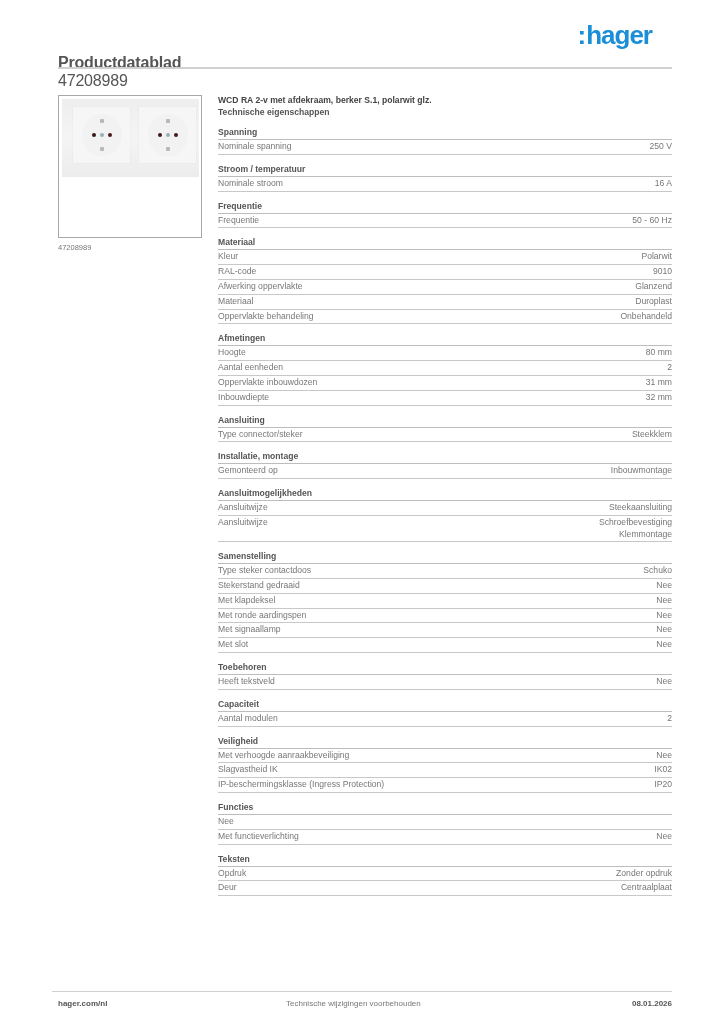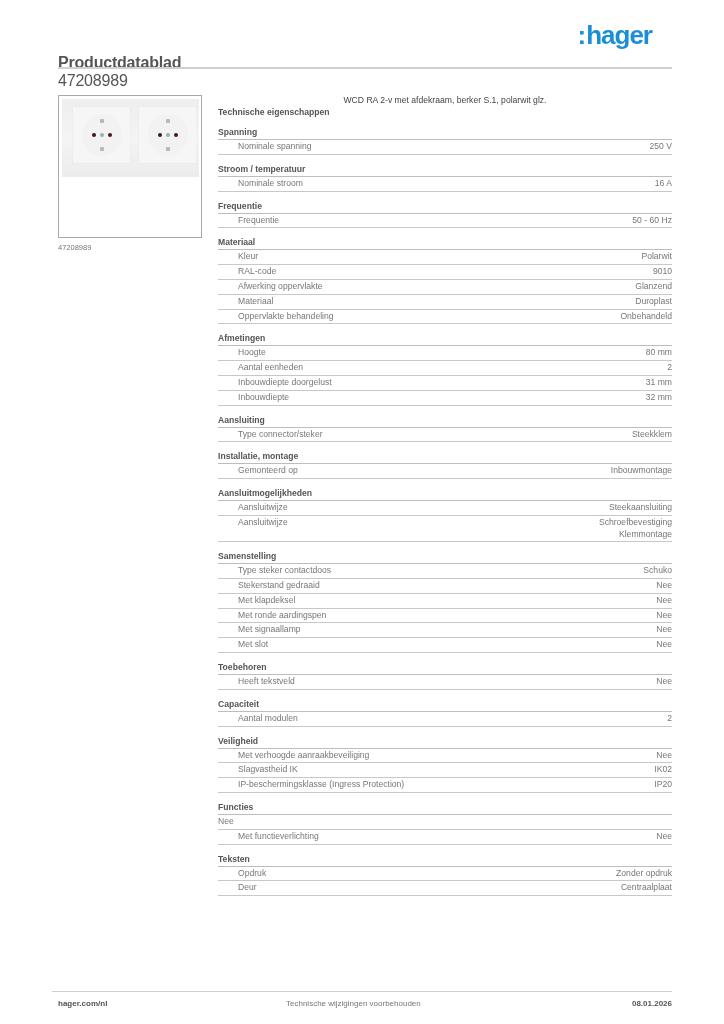--- a/index.html
+++ b/index.html
@@ -22,27 +22,27 @@
     .pin { position: absolute; width: 4px; height: 4px; border-radius: 50%; }
     .pin.l { left: 10px; top: 19px; background: #3a1a1a; }
     .pin.c { left: 18px; top: 19px; background: #9ab0b0; }
     .pin.r { left: 26px; top: 19px; background: #4a1a1a; }
     .clip { position: absolute; left: 18px; width: 4px; height: 4px; background: #b8b8b8; border-radius: 1px; }
     .clip.t { top: 5px; }
     .clip.b { top: 33px; }
     .image-caption { position: absolute; left: 58px; top: 243px; font-size: 7.5px; color: #777; }
 
     .content { position: absolute; left: 218px; top: 94px; width: 454px; }
-    .product-name { font-size: 8.6px; font-weight: normal; color: #444; line-height: 12px; text-align: center; }
+    .product-name { font-size: 8.6px; font-weight: bold; color: #444; line-height: 12px; }
     .section-title { font-size: 8.6px; font-weight: bold; color: #555; line-height: 12px; }
 
     .group { margin-top: 9px; }
     .group-title { font-size: 8.6px; font-weight: bold; color: #555; line-height: 11px; border-bottom: 1px solid #bdbdbd; padding-bottom: 1px; margin-top: 6px; }
     .row { display: flex; justify-content: space-between; align-items: flex-start; border-bottom: 1px solid #c8c8c8; padding: 1px 0 1px 0; font-size: 8.6px; color: #777; line-height: 11.6px; min-height: 14.8px; }
-    .row .label { flex: 1; margin-left: 20px; }
+    .row .label { flex: 1; }
     .row .value { text-align: right; }
     .row .value span { display: block; }
 
     .footer-rule { position: absolute; left: 52px; top: 991px; width: 620px; height: 1px; background: #cfcfcf; }
     .footer { position: absolute; left: 58px; top: 999px; width: 614px; font-size: 8px; line-height: 10px; }
     .footer .left { position: absolute; left: 0; font-weight: bold; color: #555; }
     .footer .center { position: absolute; left: 228px; color: #777; }
     .footer .right { position: absolute; right: 0; font-weight: bold; color: #555; }
   </style>
 </head>
@@ -151,21 +151,21 @@
             <span>80 mm</span>
           </div>
         </div>
         <div class="row">
           <div class="label">Aantal eenheden</div>
           <div class="value">
             <span>2</span>
           </div>
         </div>
         <div class="row">
-          <div class="label">Inbouwdiepte doorgelust</div>
+          <div class="label">Oppervlakte inbouwdozen</div>
           <div class="value">
             <span>31 mm</span>
           </div>
         </div>
         <div class="row">
           <div class="label">Inbouwdiepte</div>
           <div class="value">
             <span>32 mm</span>
           </div>
         </div>

